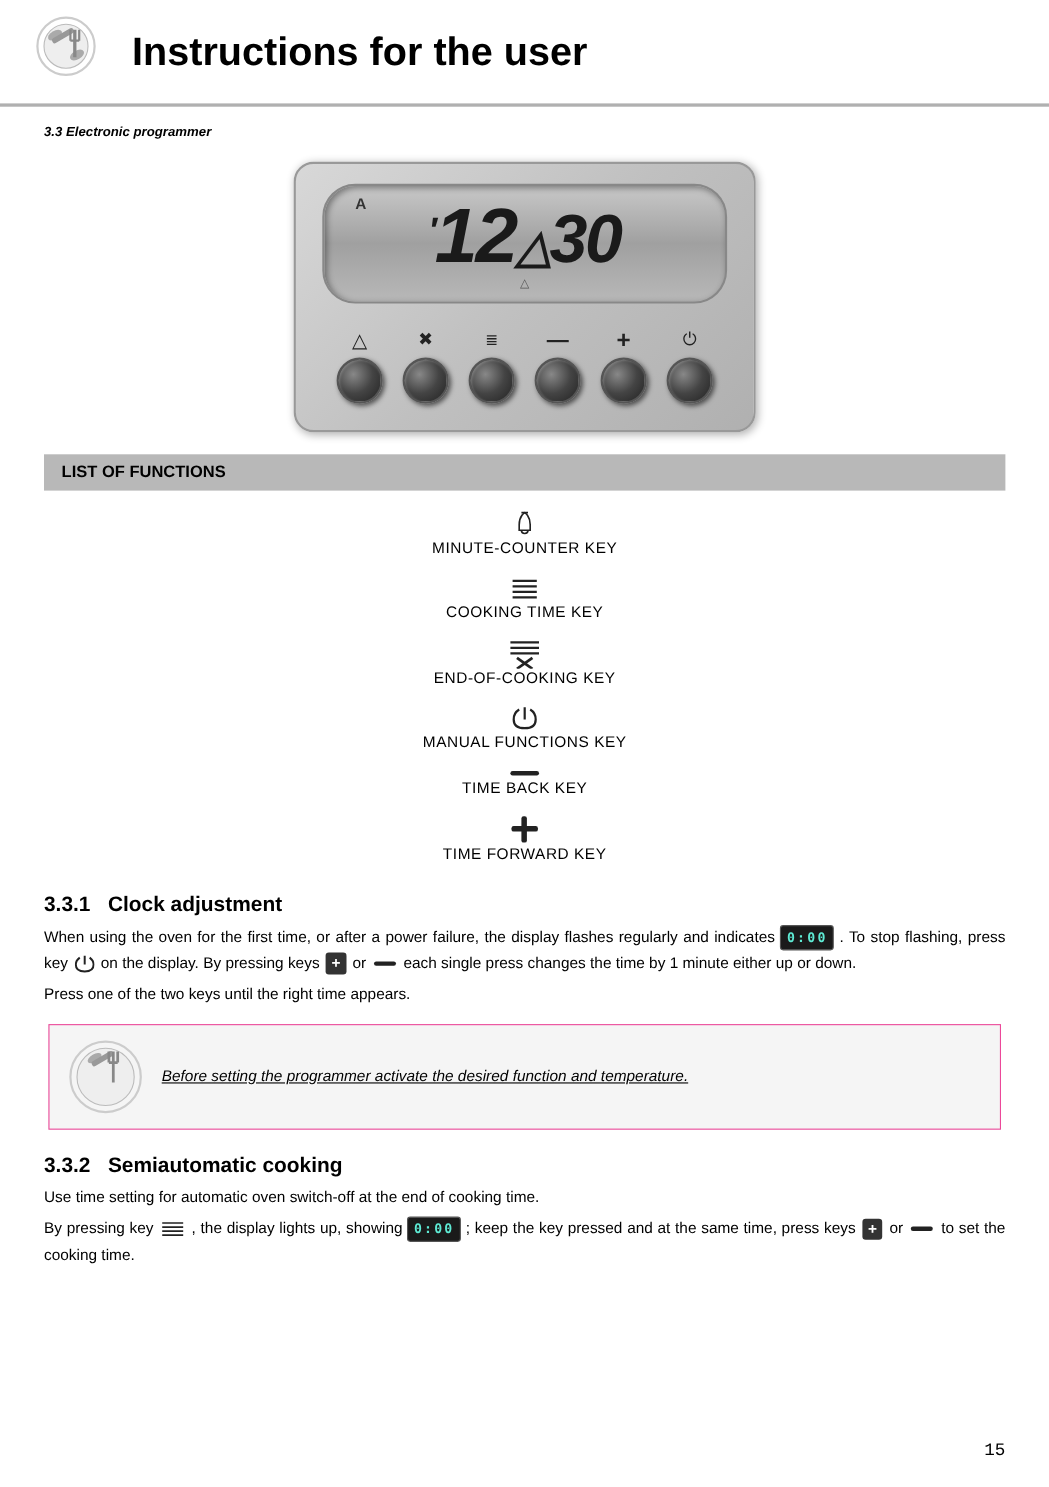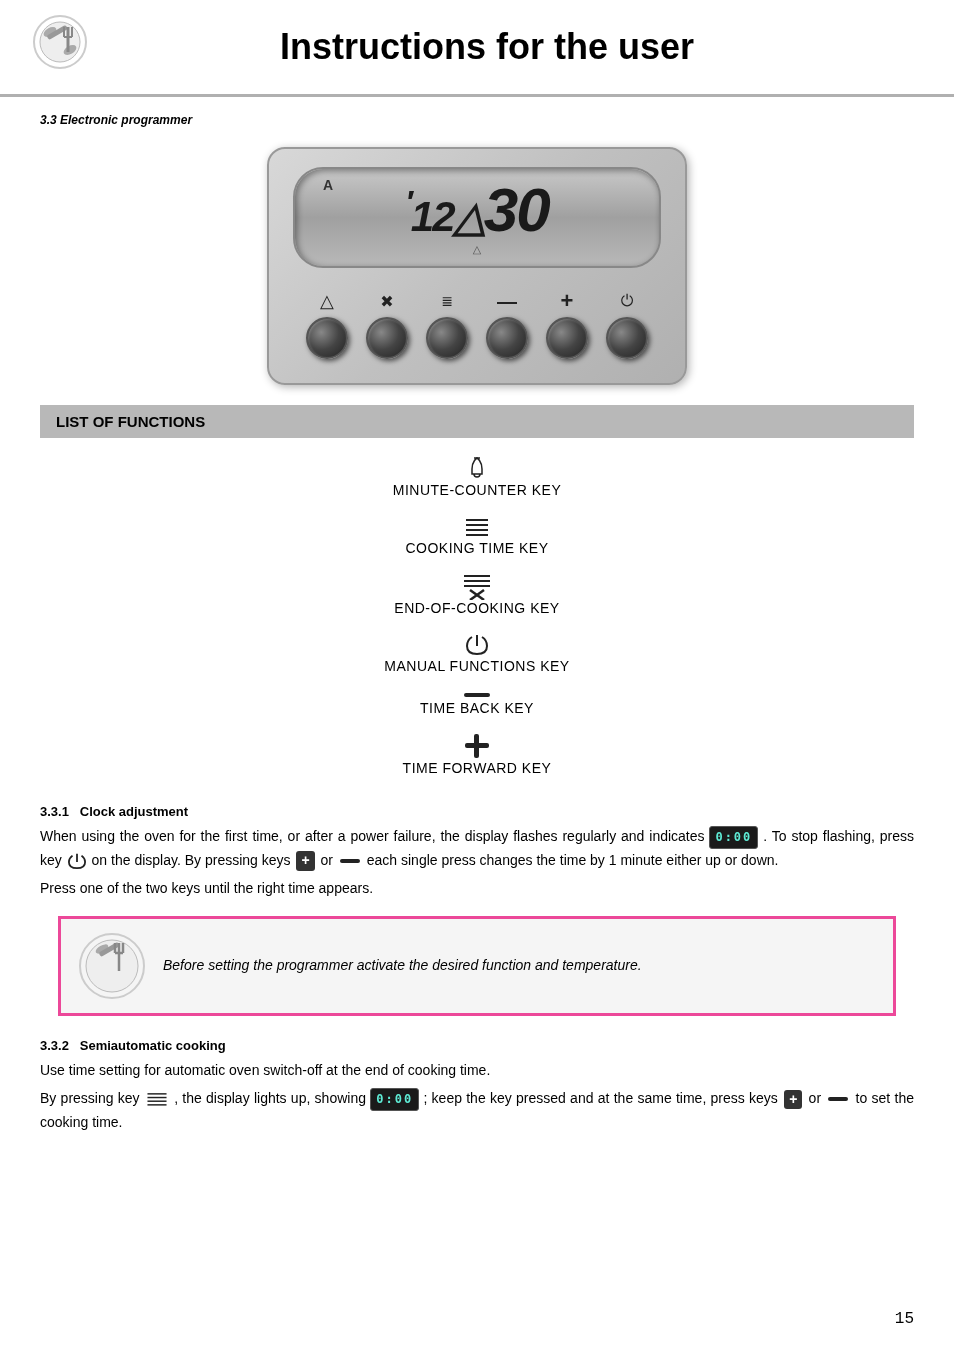--- a/index.html
+++ b/index.html
@@ -26,21 +26,20 @@
       width: 80px;
       height: 70px;
       margin-right: 20px;
       flex-shrink: 0;
     }
 
     .header-title {
       font-size: 36px;
       font-weight: bold;
       flex: 1;
-      text-align: center;
       padding-right: 80px;
     }
 
     
     .content {
       padding: 0 40px;
     }
 
     .section-title {
       font-size: 12px;
@@ -151,21 +150,21 @@
     }
 
     .function-label {
       font-size: 14px;
       font-weight: normal;
       letter-spacing: 0.5px;
     }
 
     
     .subsection-title {
-      font-size: 13px;
+      font-size: 19px;
       font-weight: bold;
       margin-top: 22px;
       margin-bottom: 6px;
     }
 
     .body-text {
       font-size: 14px;
       line-height: 1.6;
       text-align: justify;
     }
@@ -181,25 +180,26 @@
       border: 1px solid #555;
       border-radius: 3px;
       vertical-align: middle;
       letter-spacing: 2px;
     }
 
     
     .note-box {
       display: flex;
       align-items: center;
-      border: 3px solid #ec4899;
+      border: 1px solid #ec4899;
       background: #f5f5f5;
-      margin: 16px 18px;
+      margin: 16px 4px;
       padding: 12px 16px;
       gap: 16px;
+      text-decoration: underline;
     }
 
     .note-logo {
       width: 70px;
       height: 70px;
       flex-shrink: 0;
     }
 
     .note-text {
       font-size: 14px;
@@ -253,21 +253,21 @@
 
 <div class="content">
 
   <div class="section-title">3.3 Electronic programmer</div>
 
   <div class="programmer-image">
 
     <div class="display-panel">
       <span class="display-a">A</span>
       <div class="display-time">
-        <span style="font-size:32px; vertical-align:super; font-style:italic;">′</span><span style="font-size:42px;">12</span><span style="font-size:42px;">△</span><span style="font-size:62px;">30</span>
+        <span style="font-size:32px; vertical-align:super; font-style:italic;">′</span><span style="font-size:70px;">12</span><span style="font-size:42px;">△</span><span style="font-size:62px;">30</span>
       </div>
       <div style="font-size:11px; text-align:center; color:#555; margin-top:2px;">△</div>
     </div>
 
     <div class="buttons-row">
 
       <div class="button-unit">
         <div class="btn-icon-label">△</div>
         <div class="btn-circle"></div>
       </div>

